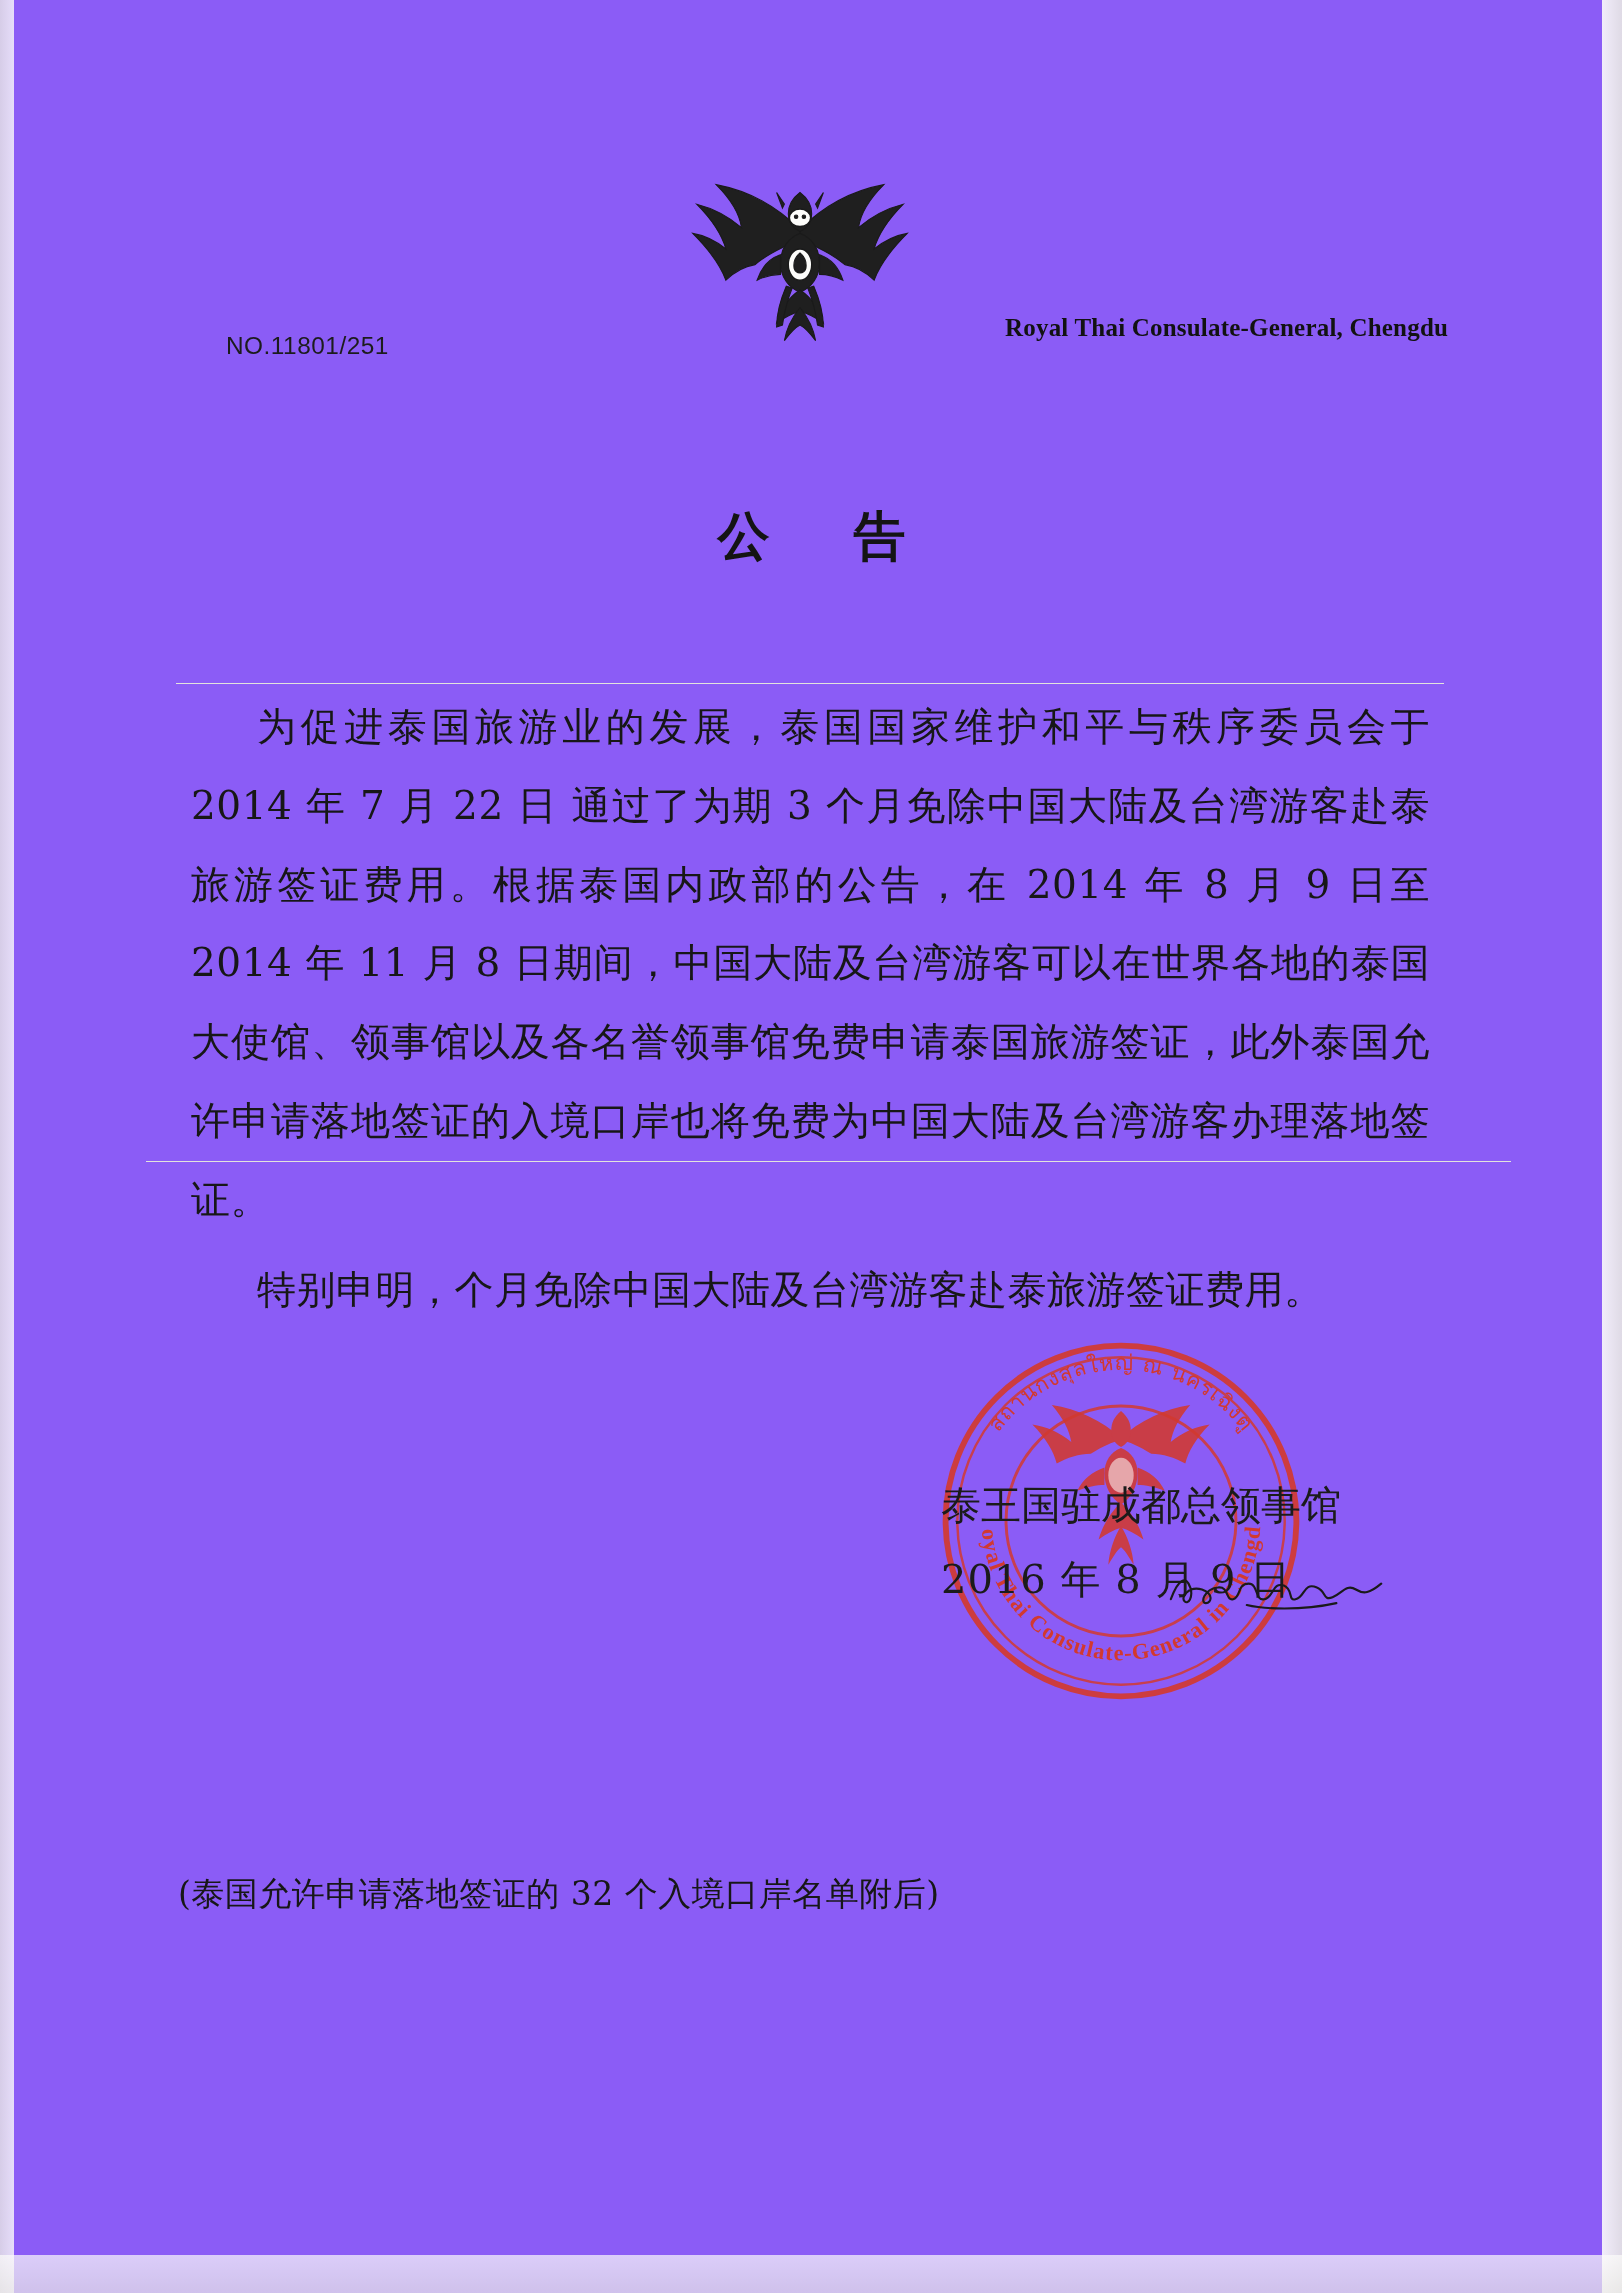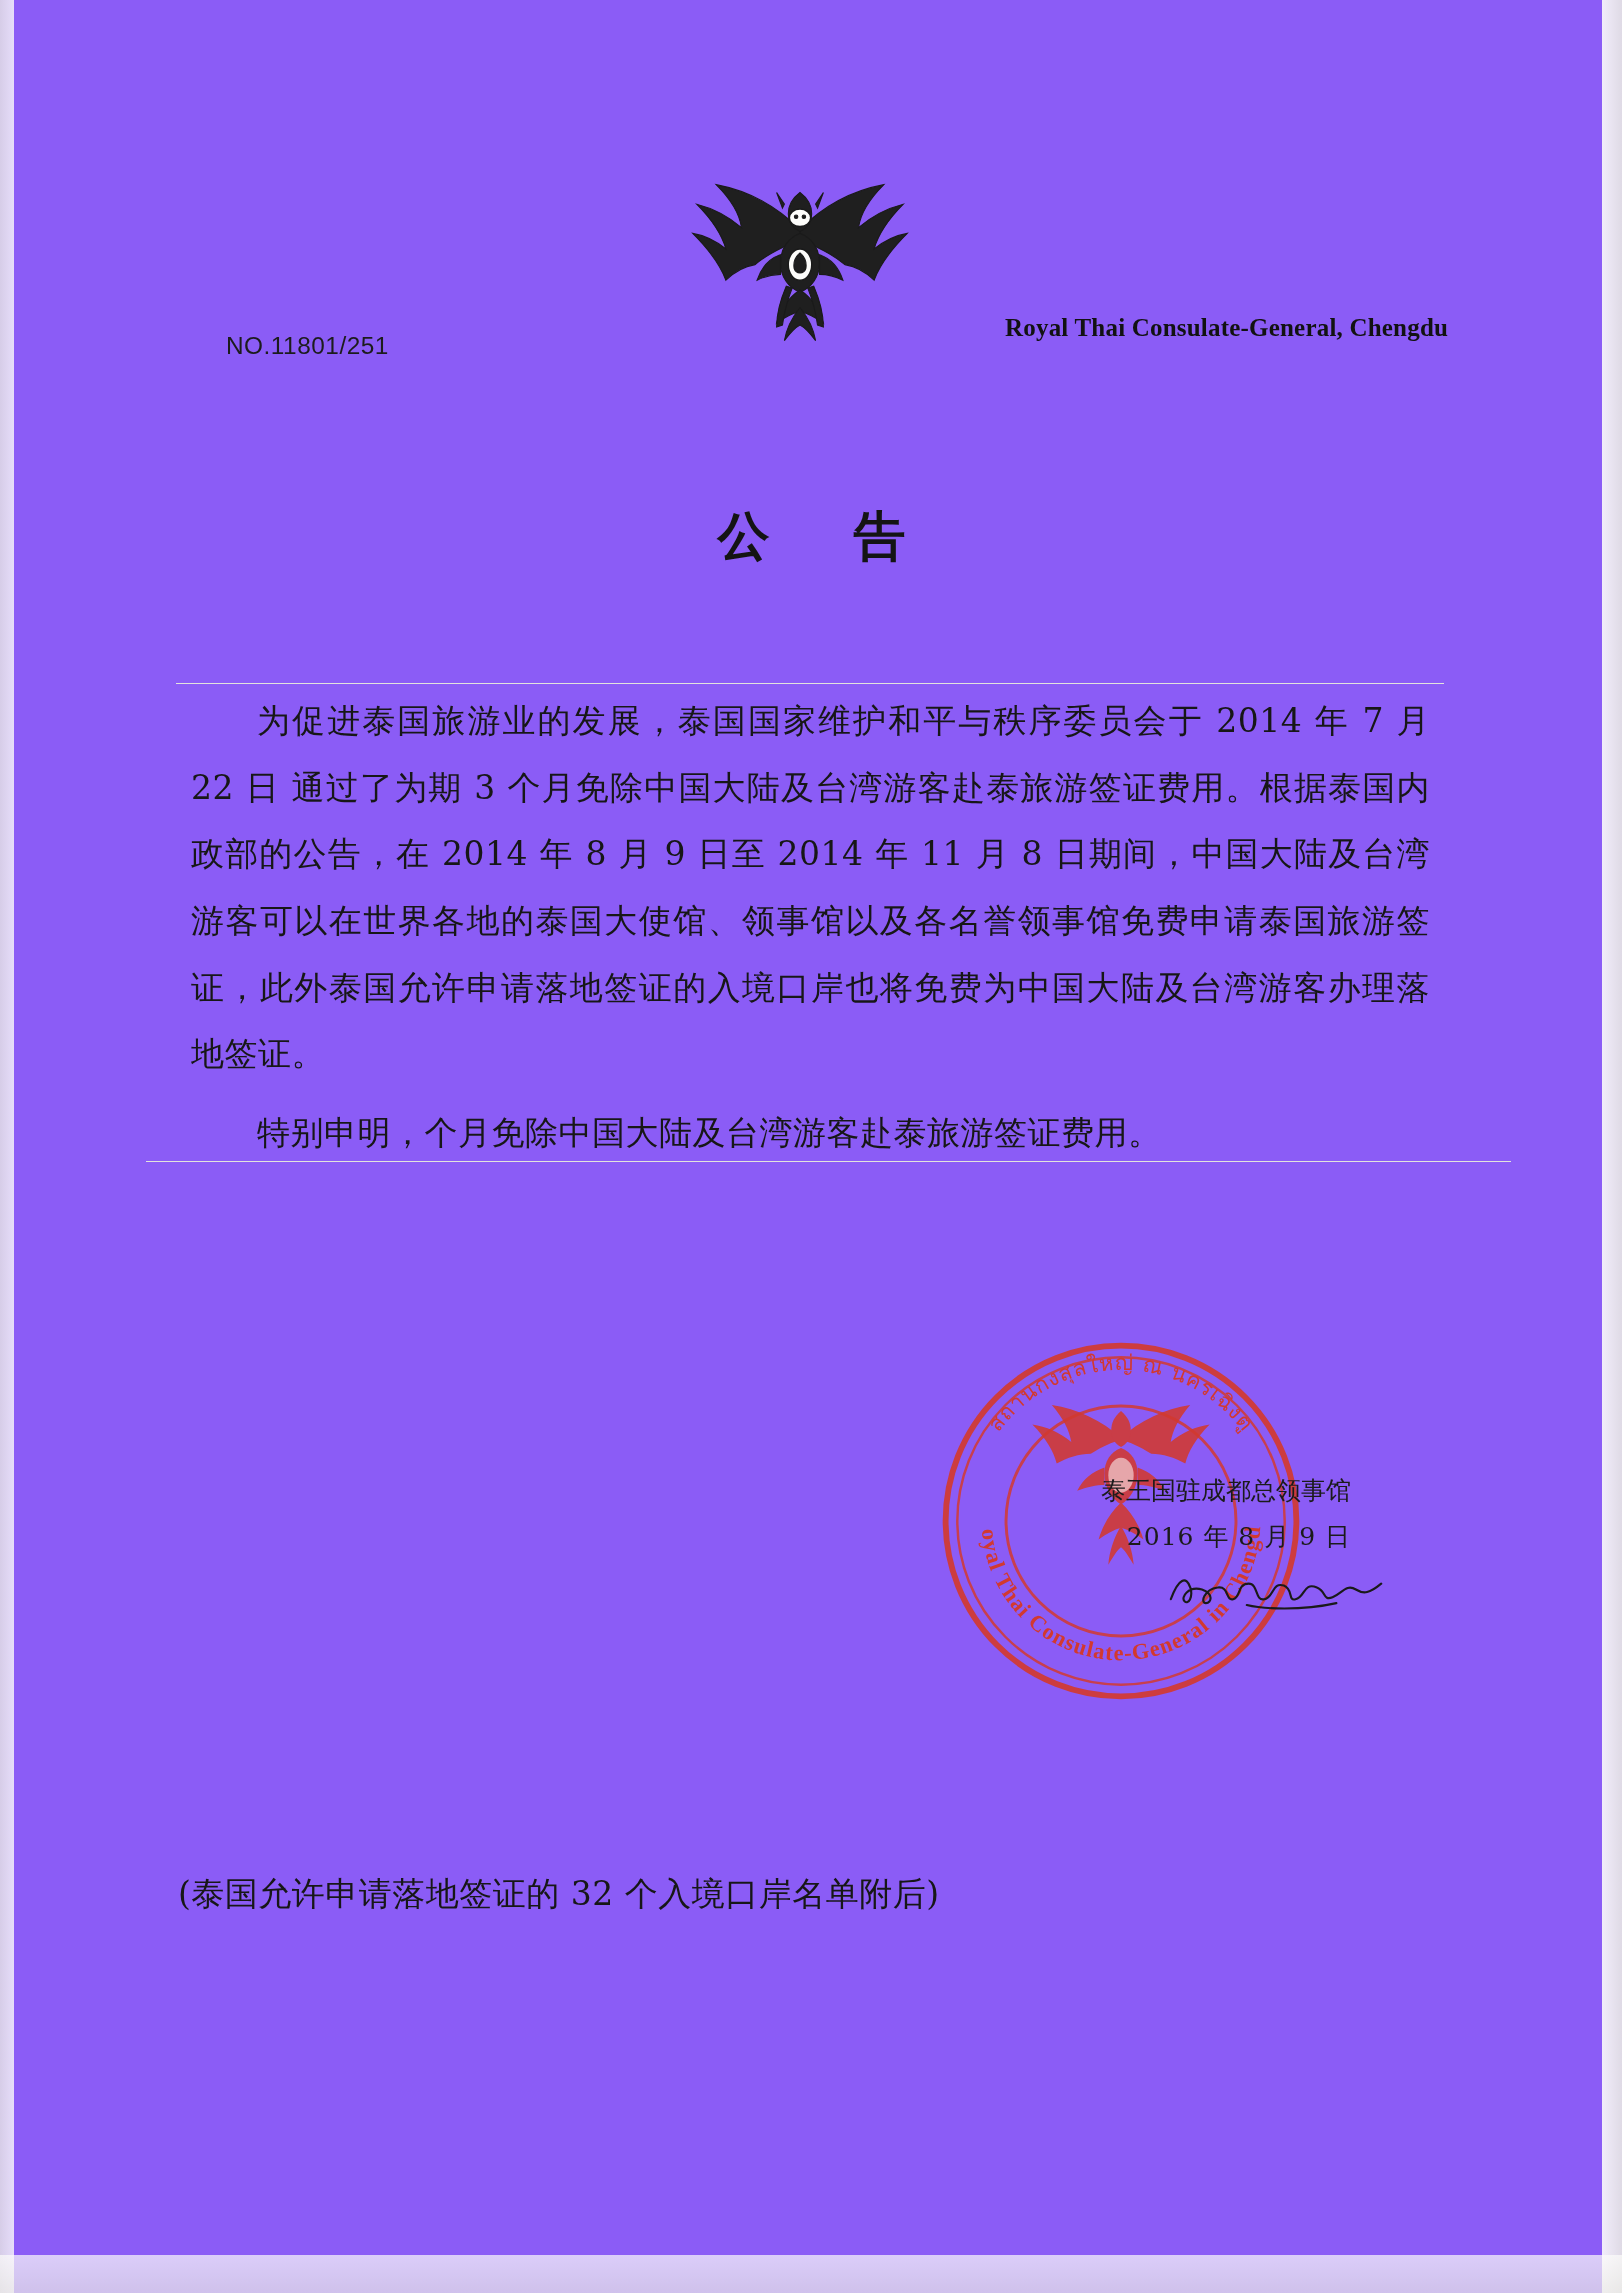--- a/index.html
+++ b/index.html
@@ -97,21 +97,21 @@
   }
 
   
   .body-block {
     position: absolute;
     left: 191px;
     top: 688px;
     width: 1239px;
   }
   .para {
-    font-size: 33px;
+    font-size: 39px;
     line-height: 2.02;
     text-align: justify;
     text-justify: inter-ideograph;
     text-indent: 66px;
     color: #171717;
     font-family: "DejaVu Serif", "Liberation Serif", serif;
     margin: 0 0 5.9px 0;
     letter-spacing: 0.5px;
   }
   .para.second { margin-top: 11.7px; }
@@ -125,25 +125,24 @@
     height: 380px;
     pointer-events: none;
   }
   .seal svg { display: block; }
 
   .sign-block {
     position: absolute;
     left: 941px;
     top: 1468px;
     width: 410px;
-    font-size: 25px;
+    font-size: 40px;
     line-height: 1.85;
     color: #1b1b1b;
     font-family: "DejaVu Serif", "Liberation Serif", serif;
-    text-align: right;
   }
   .sign-line2 { letter-spacing: 1px; }
 
   .signature {
     position: absolute;
     left: 1165px;
     top: 1560px;
     width: 224px;
     height: 59px;
   }

